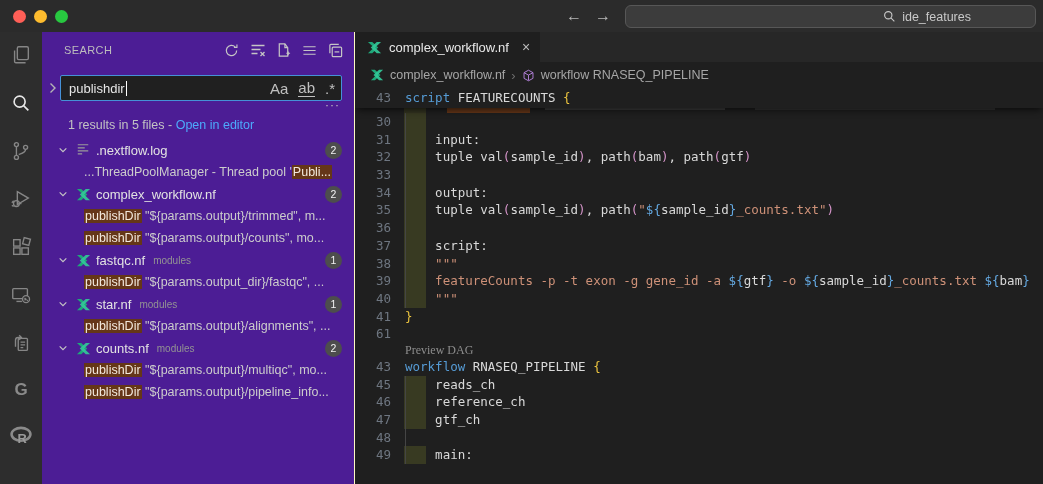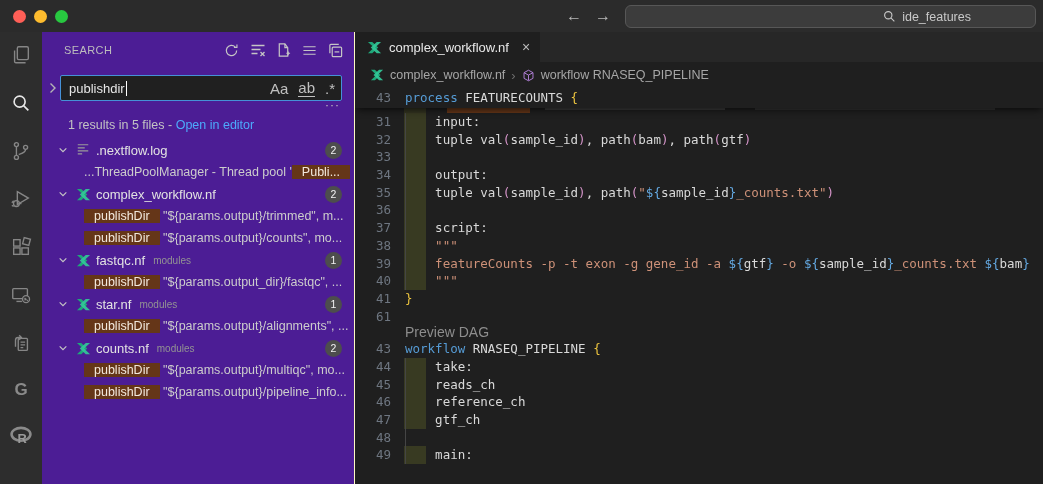--- a/index.html
+++ b/index.html
@@ -59,21 +59,21 @@
   .chev { color:#c5c5c5; width:12px; flex:0 0 12px; display:flex; }
   .ficon { width:16px; height:16px; flex:0 0 16px; display:flex; align-items:center; justify-content:center;}
   .fname { color:#e2e2e2; white-space:nowrap; }
   .fdesc { color:#939393; font-size:10px; margin-left:3px; white-space:nowrap; }
   .badge { margin-left:auto; margin-right:12px; min-width:17px; height:17px; border-radius:9px;
            background:var(--c-badge); color:#f2f2f2; font-size:10.5px; display:flex;
            align-items:center; justify-content:center; padding:0 4px; }
   .match-row { padding-left:42px; padding-right:4px; }
   .match-text { flex:1; overflow:hidden; white-space:nowrap; font-size:12.5px; color:#cccccc; }
   .match-text .hl { background:var(--c-match); color:#f5ecе3; color:#f3e9dd; border-radius:2px;
-                    padding:1px 10px; }
+                    padding:1px 1px; }
   .edge-chip { flex:0 0 8px; height:16px; background:var(--c-match); }
 
   
   .editor { flex:1; display:flex; flex-direction:column; background:#1f1f1f; min-width:0; }
   .tabbar { height:30px; flex:0 0 30px; background:#272727; display:flex; }
   .tab { height:30px; background:#1f1f1f; display:flex; align-items:center; gap:7px;
          padding:0 10px 0 12px; font-size:13px; color:#e8e8e8; }
   .tab-close { color:#bdbdbd; font-size:14px; margin-left:6px; }
   .breadcrumb { height:26px; display:flex; align-items:center; gap:6px; padding-left:15px;
                 font-size:12.5px; color:#a6a6a6; }
@@ -84,22 +84,22 @@
   .cline, .sticky-line { position:relative; height:17.7px; line-height:17.7px;
               display:flex; white-space:pre; }
   .sticky-line { height:20px; line-height:20px; background:#1f1f1f; z-index:3; position:relative;
                  box-shadow:0 4px 7px -2px rgba(0,0,0,.65); }
   .lnum { flex:0 0 50px; padding-right:14px; text-align:right; color:#6e7681; }
   .ltext { position:relative; z-index:1; }
   .strip { position:absolute; left:49px; top:0; bottom:0; width:22px; background:var(--c-strip); }
   .guide { position:absolute; left:50px; top:0; bottom:0; width:1px; background:#454545; }
   .sliver { height:5px; position:relative; overflow:hidden; }
   .sliver .chip { position:absolute; top:0; height:5px; }
-  .codelens { height:15px; line-height:15px; padding-left:50px; font-family:Liberation Sans, sans-serif;
-              font-size:14px; color:#8d8d8d; }
+  .codelens { height:15px; line-height:15px; padding-left:50px; font-family:Liberation Serif, serif;
+              font-size:12px; color:#8d8d8d; }
   .tok-kw{color:var(--c-kw)} .tok-pl{color:var(--c-plain)} .tok-st{color:var(--c-string)}
   .tok-br{color:var(--c-brace)} .tok-pa{color:var(--c-paren)} .tok-in{color:var(--c-interp)}
 </style>
 </head>
 <body>
 
 <div class="window">
 
   <div class="titlebar">
     <div class="traffic">
@@ -411,44 +411,44 @@
             <path d="M8 1.5l5.5 3v7l-5.5 3-5.5-3v-7z"></path>
               <path d="M2.5 4.5L8 7.5l5.5-3M8 7.5V14"></path>
           </svg>
         </span>
         <span>workflow RNASEQ_PIPELINE</span>
       </div>
 
       <div class="codearea">
         <div class="sticky-line">
           <span class="lnum">43</span>
-          <span class="ltext"><span class="tok-kw">process</span><span class="tok-pl"> FEATURECOUNTS </span><span class="tok-br">{</span></span>
+          <span class="ltext"><span class="tok-kw">script</span><span class="tok-pl"> FEATURECOUNTS </span><span class="tok-br">{</span></span>
         </div>
         <div class="sliver">
           <span class="chip" style="left:92px;width:83px;background:var(--c-match)"></span>
           <span class="chip" style="left:190px;width:180px;height:2px;background:#3d3d3d"></span>
           <span class="chip" style="left:400px;width:240px;height:2px;background:#353535"></span>
           <span class="chip" style="left:49px;width:22px;background:var(--c-strip);opacity:.8"></span>
         </div>
         <div>
+            <div class="cline"><span class="lnum">30</span><span class="strip"></span><span class="guide"></span><span class="ltext"></span></div>
             <div class="cline"><span class="lnum">31</span><span class="strip"></span><span class="guide"></span><span class="ltext"><span class="tok-pl">    input:</span></span></div>
             <div class="cline"><span class="lnum">32</span><span class="strip"></span><span class="guide"></span><span class="ltext"><span class="tok-pl">    tuple val</span><span class="tok-pa">(</span><span class="tok-pl">sample_id</span><span class="tok-pa">)</span><span class="tok-pl">, path</span><span class="tok-pa">(</span><span class="tok-pl">bam</span><span class="tok-pa">)</span><span class="tok-pl">, path</span><span class="tok-pa">(</span><span class="tok-pl">gtf</span><span class="tok-pa">)</span></span></div>
             <div class="cline"><span class="lnum">33</span><span class="strip"></span><span class="guide"></span><span class="ltext"></span></div>
             <div class="cline"><span class="lnum">34</span><span class="strip"></span><span class="guide"></span><span class="ltext"><span class="tok-pl">    output:</span></span></div>
             <div class="cline"><span class="lnum">35</span><span class="strip"></span><span class="guide"></span><span class="ltext"><span class="tok-pl">    tuple val</span><span class="tok-pa">(</span><span class="tok-pl">sample_id</span><span class="tok-pa">)</span><span class="tok-pl">, path</span><span class="tok-pa">(</span><span class="tok-st">"</span><span class="tok-in">${</span><span class="tok-pl">sample_id</span><span class="tok-in">}</span><span class="tok-st">_counts.txt"</span><span class="tok-pa">)</span></span></div>
             <div class="cline"><span class="lnum">36</span><span class="strip"></span><span class="guide"></span><span class="ltext"></span></div>
             <div class="cline"><span class="lnum">37</span><span class="strip"></span><span class="guide"></span><span class="ltext"><span class="tok-pl">    script:</span></span></div>
             <div class="cline"><span class="lnum">38</span><span class="strip"></span><span class="guide"></span><span class="ltext"><span class="tok-st">    """</span></span></div>
             <div class="cline"><span class="lnum">39</span><span class="strip"></span><span class="guide"></span><span class="ltext"><span class="tok-st">    featureCounts -p -t exon -g gene_id -a </span><span class="tok-in">${</span><span class="tok-pl">gtf</span><span class="tok-in">}</span><span class="tok-st"> -o </span><span class="tok-in">${</span><span class="tok-pl">sample_id</span><span class="tok-in">}</span><span class="tok-st">_counts.txt </span><span class="tok-in">${</span><span class="tok-pl">bam</span><span class="tok-in">}</span></span></div>
             <div class="cline"><span class="lnum">40</span><span class="strip"></span><span class="guide"></span><span class="ltext"><span class="tok-st">    """</span></span></div>
             <div class="cline"><span class="lnum">41</span><span class="ltext"><span class="tok-br">}</span></span></div>
             <div class="cline"><span class="lnum">61</span><span class="ltext"></span></div>
             <div class="codelens">Preview DAG</div>
             <div class="cline"><span class="lnum">43</span><span class="ltext"><span class="tok-kw">workflow</span><span class="tok-pl"> RNASEQ_PIPELINE </span><span class="tok-br">{</span></span></div>
-            <div class="cline"><span class="lnum">44</span><span class="strip"></span><span class="guide"></span><span class="ltext"><span class="tok-pl">    take:</span></span></div>
             <div class="cline"><span class="lnum">45</span><span class="strip"></span><span class="guide"></span><span class="ltext"><span class="tok-pl">    reads_ch</span></span></div>
             <div class="cline"><span class="lnum">46</span><span class="strip"></span><span class="guide"></span><span class="ltext"><span class="tok-pl">    reference_ch</span></span></div>
             <div class="cline"><span class="lnum">47</span><span class="strip"></span><span class="guide"></span><span class="ltext"><span class="tok-pl">    gtf_ch</span></span></div>
             <div class="cline"><span class="lnum">48</span><span class="guide"></span><span class="ltext"></span></div>
             <div class="cline"><span class="lnum">49</span><span class="strip"></span><span class="guide"></span><span class="ltext"><span class="tok-pl">    main:</span></span></div>
           </div>
       </div>
     </div>
   </div>
 </div>

